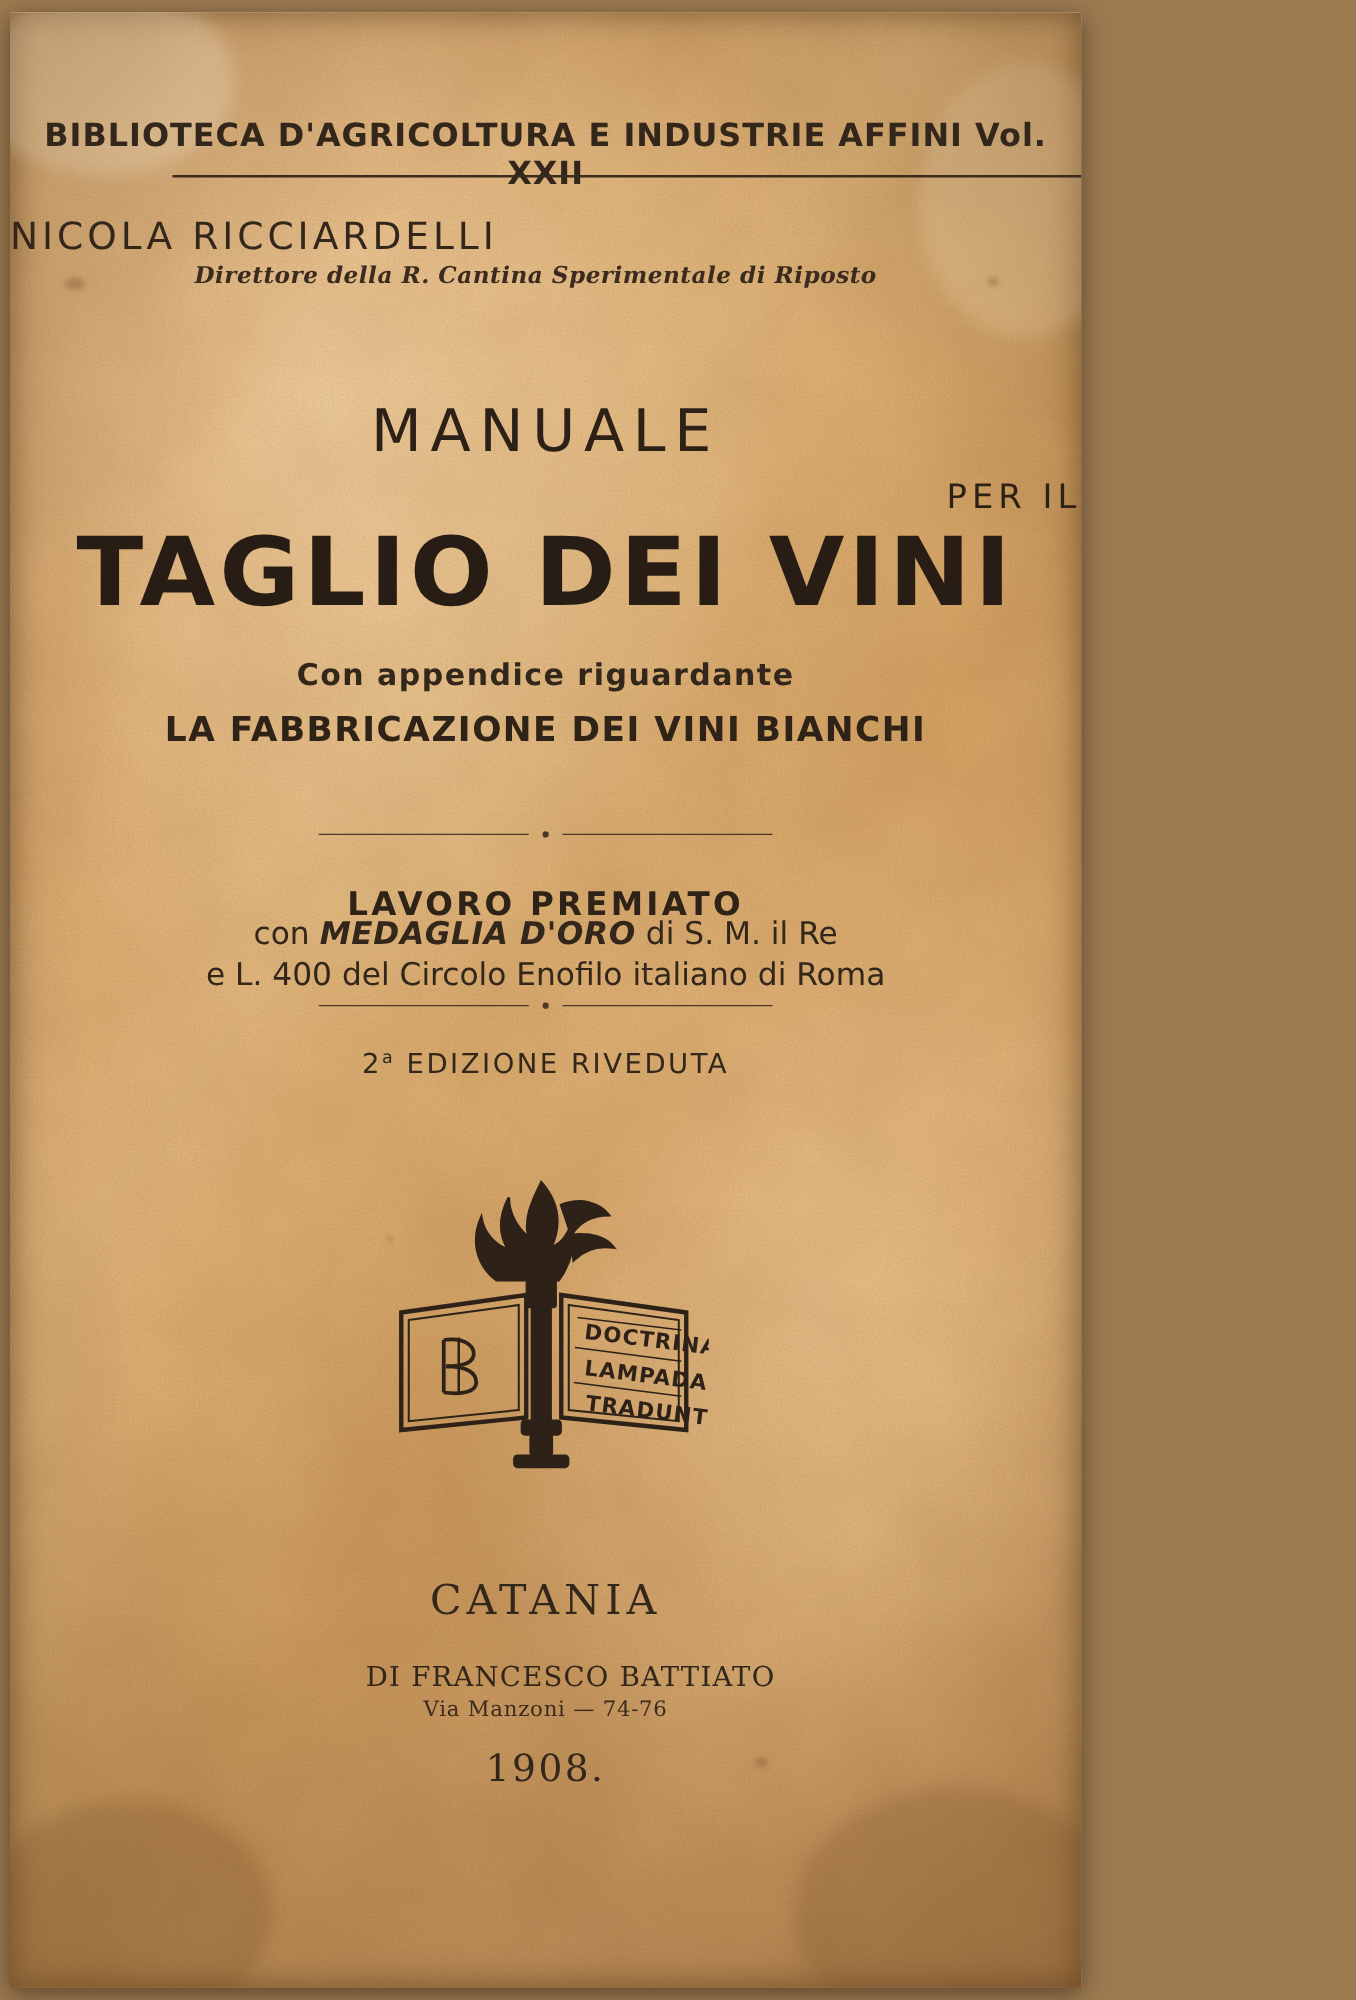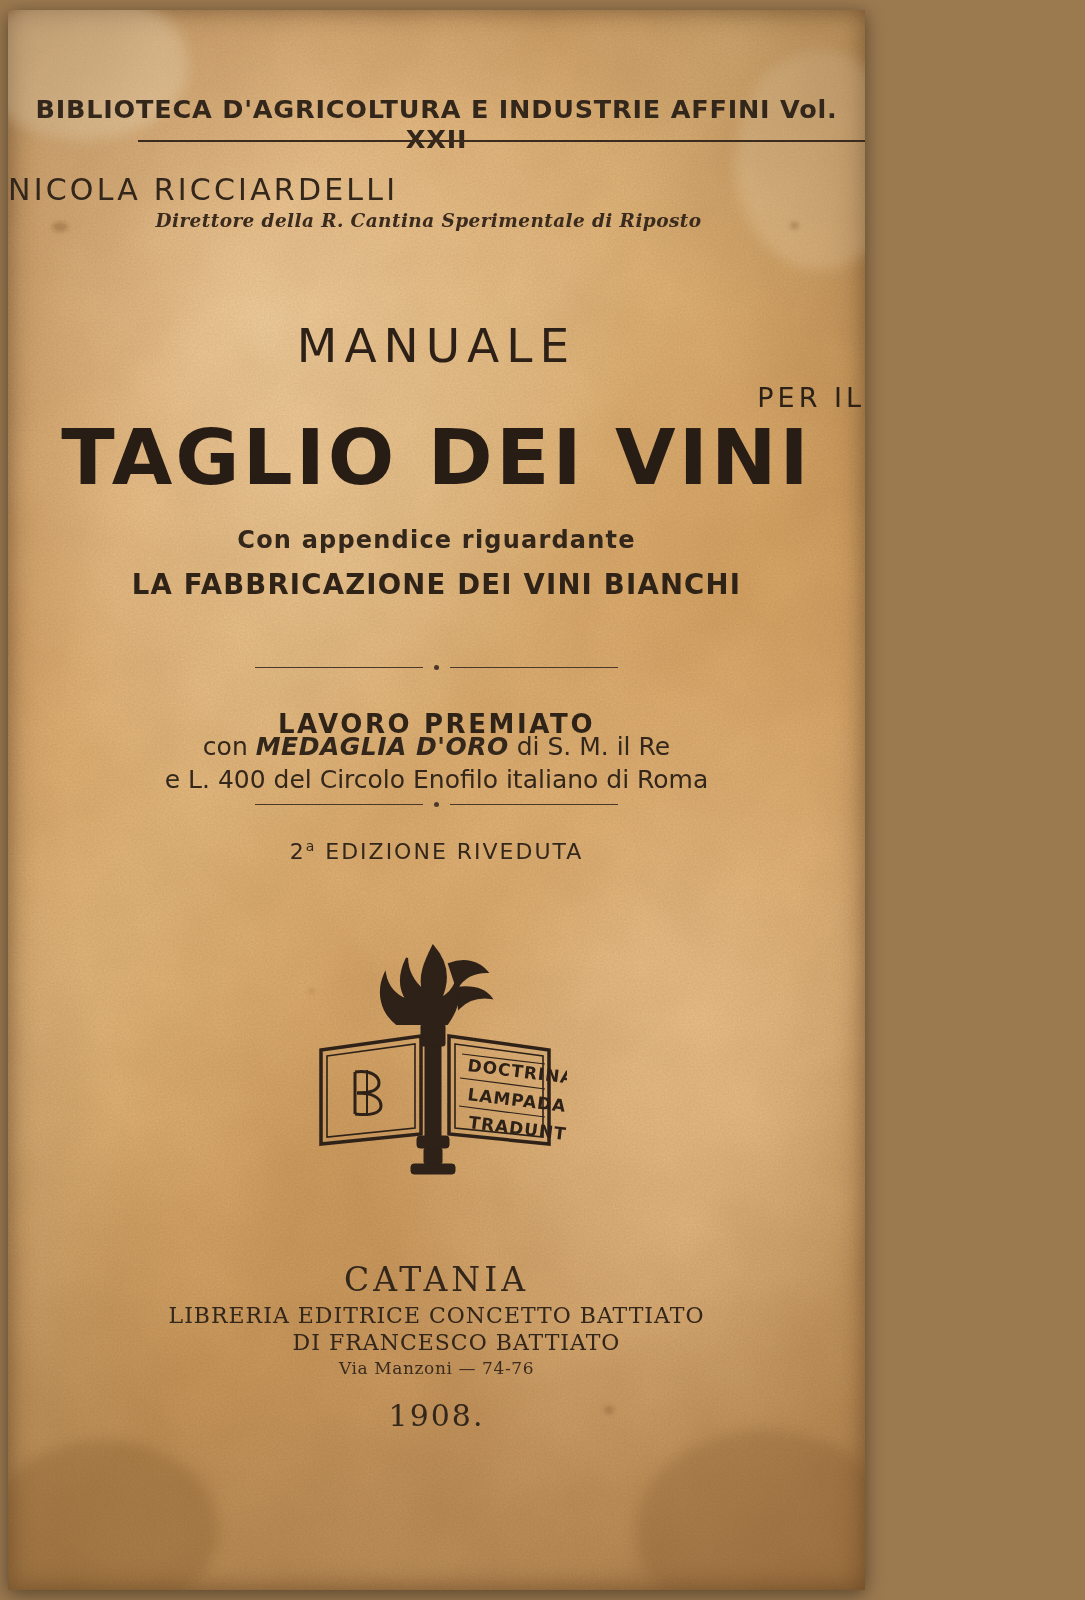--- a/index.html
+++ b/index.html
@@ -448,18 +448,17 @@
       </g>
       <g fill="none" stroke="#2d2118" stroke-width="1.2">
         <path d="M155 126 L238 136"></path>
         <path d="M153 150 L238 161"></path>
         <path d="M152 178 L238 189"></path>
       </g>
     </g>
   </svg>
 
   <div id="city" class="ink">CATANIA</div>
-  <div id="pub1" class="ink">LIBRERIA EDITRICE CONCETTO BATTIATO</div>
   <div id="pub2" class="ink">DI FRANCESCO BATTIATO</div>
   <div id="address" class="ink">Via Manzoni — 74-76</div>
   <div id="year" class="ink">1908.</div>
 
 </div>
 
 </body></html>

